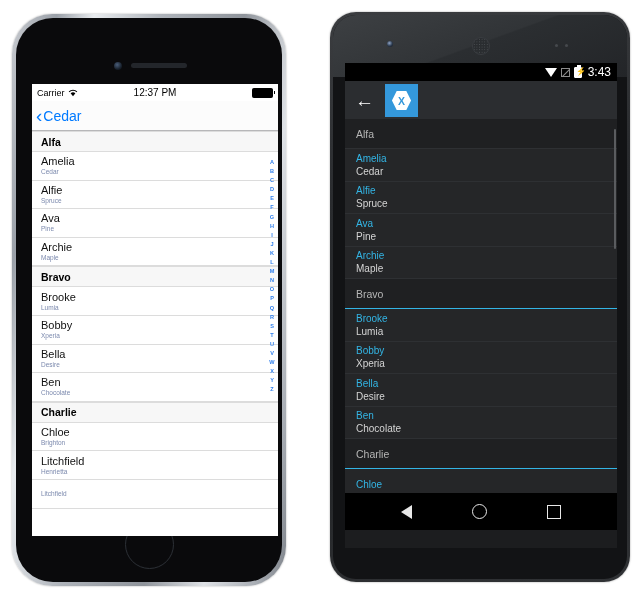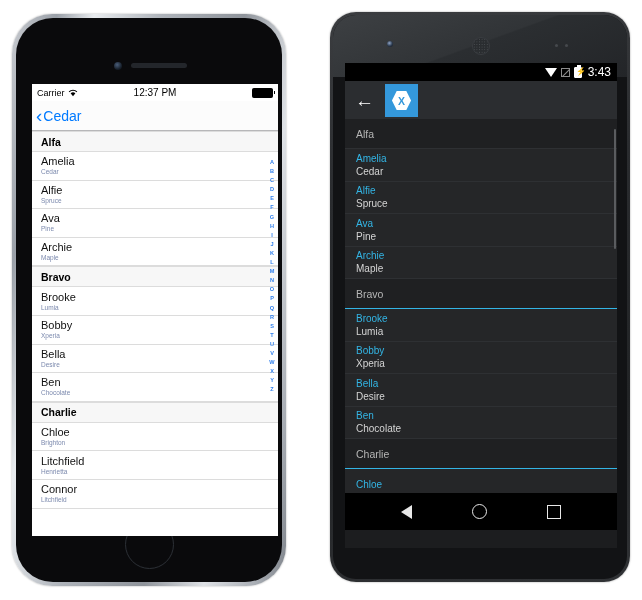--- a/index.html
+++ b/index.html
@@ -488,21 +488,20 @@
             </div>
             <div class="ios-row">
               <div class="nm">Chloe</div>
               <div class="dt">Brighton</div>
             </div>
             <div class="ios-row">
               <div class="nm">Litchfield</div>
               <div class="dt">Henrietta</div>
             </div>
             <div class="ios-row">
-              <div class="nm">Connor</div>
               <div class="dt">Litchfield</div>
             </div>
           </div>
       </div>
 
       <div id="ios-index">
           <div>A</div>
           <div>B</div>
           <div>C</div>
           <div>D</div>

